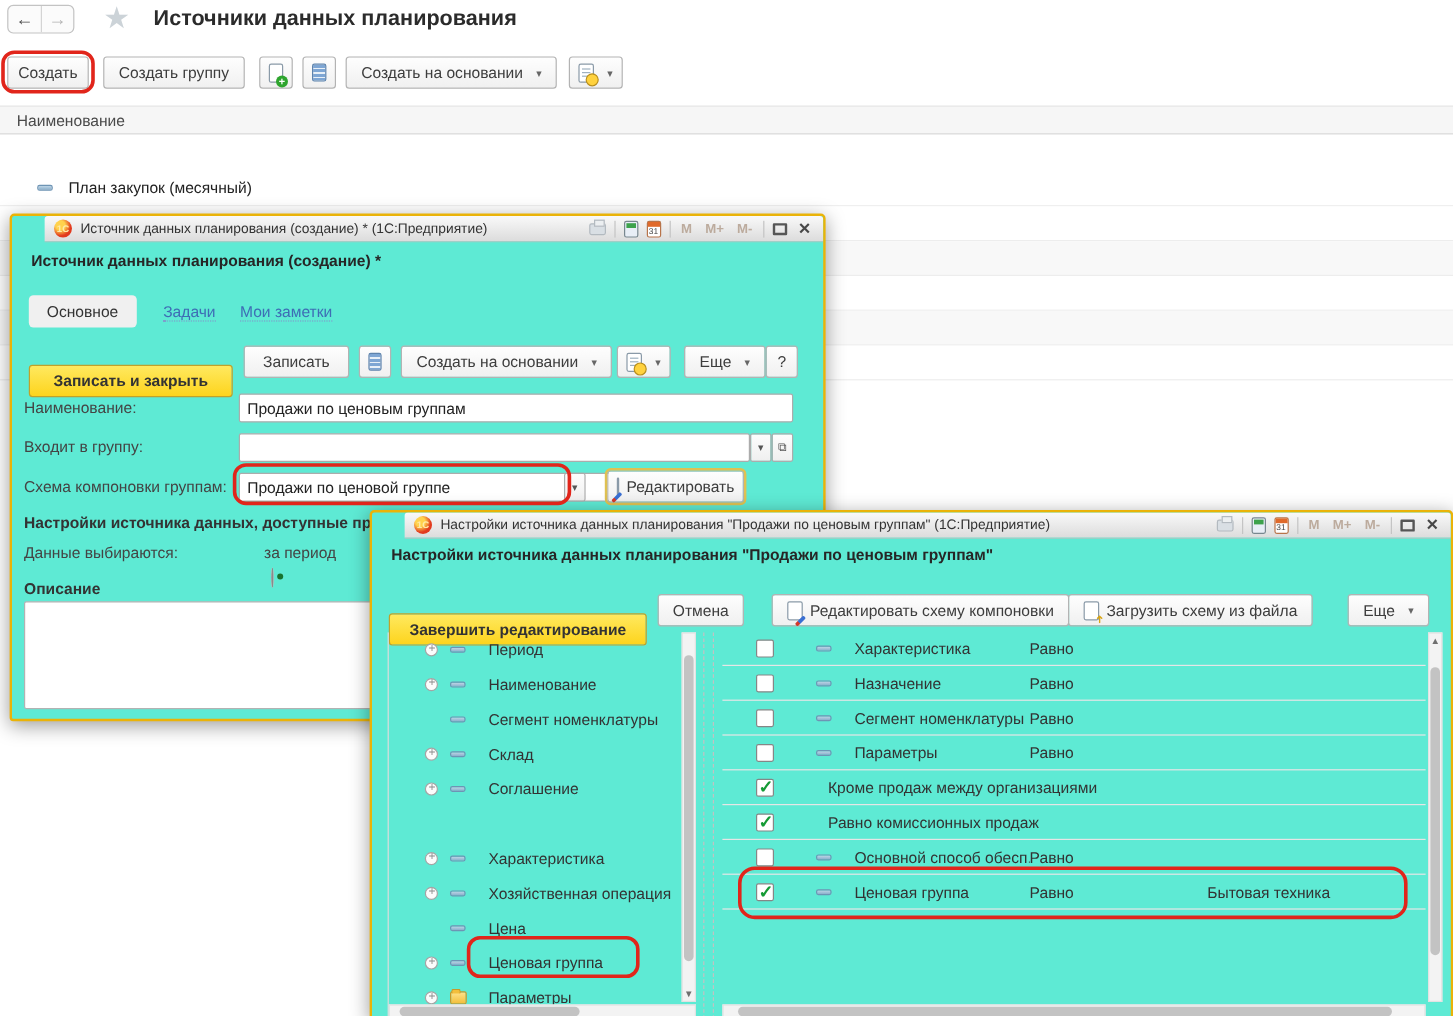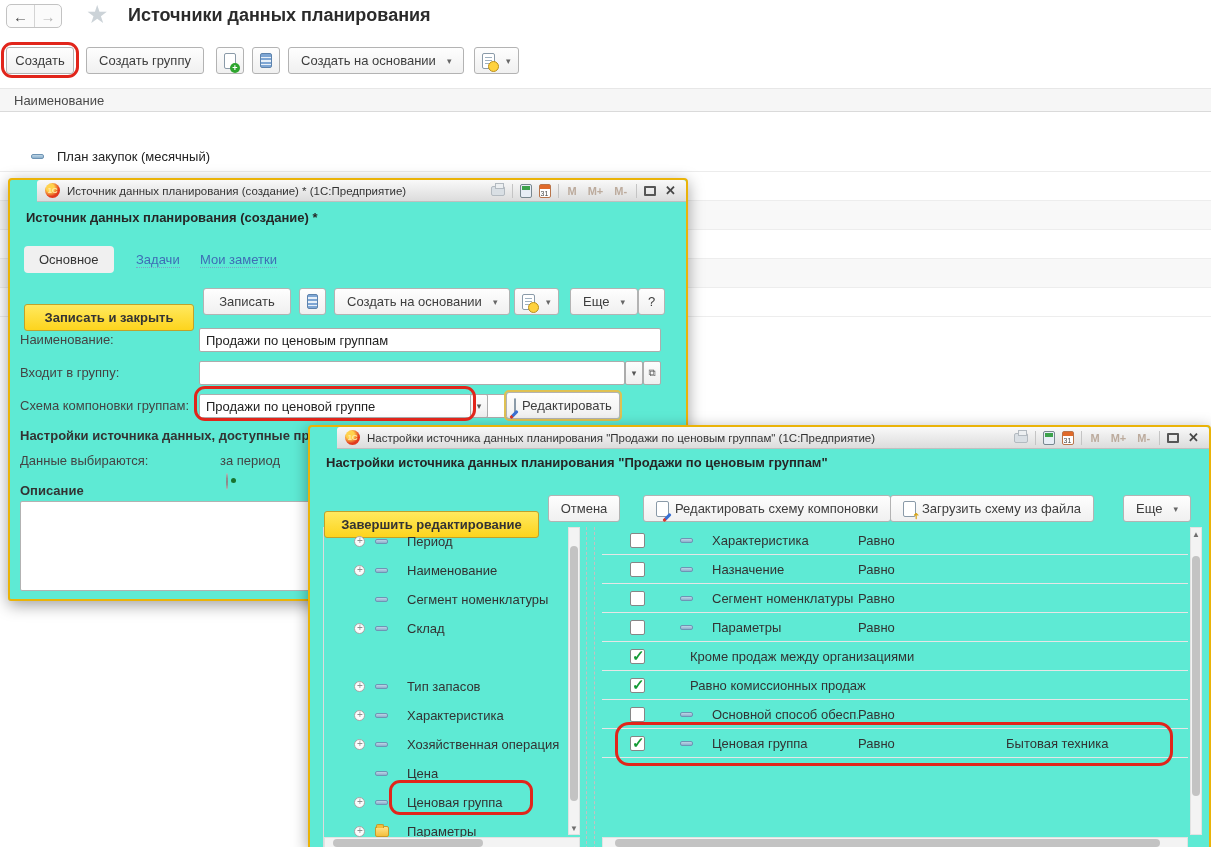--- a/index.html
+++ b/index.html
@@ -296,27 +296,27 @@
     <span>Сегмент номенклатуры</span>
   </div>
   <div class="trow" style="left:14px;top:187px;width:240px;">
     <span style="width:30px;min-width:30px;"></span>
       <span class="exp"></span>
       <span style="width:10px;min-width:10px;"></span>
     <span class="dash"></span>
       <span class="gap19"></span>
     <span>Склад</span>
   </div>
-  <div class="trow" style="left:14px;top:245px;width:240px;">
-    <span style="width:30px;min-width:30px;"></span>
-      <span class="exp"></span>
-      <span style="width:10px;min-width:10px;"></span>
-    <span class="dash"></span>
-      <span class="gap19"></span>
-    <span>Тип запасов</span>
+  <div class="trow" style="left:14px;top:216px;width:240px;">
+    <span style="width:30px;min-width:30px;"></span>
+      <span class="exp"></span>
+      <span style="width:10px;min-width:10px;"></span>
+    <span class="dash"></span>
+      <span class="gap19"></span>
+    <span>Соглашение</span>
   </div>
   <div class="trow" style="left:14px;top:274px;width:240px;">
     <span style="width:30px;min-width:30px;"></span>
       <span class="exp"></span>
       <span style="width:10px;min-width:10px;"></span>
     <span class="dash"></span>
       <span class="gap19"></span>
     <span>Характеристика</span>
   </div>
   <div class="trow" style="left:14px;top:303px;width:250px;">

